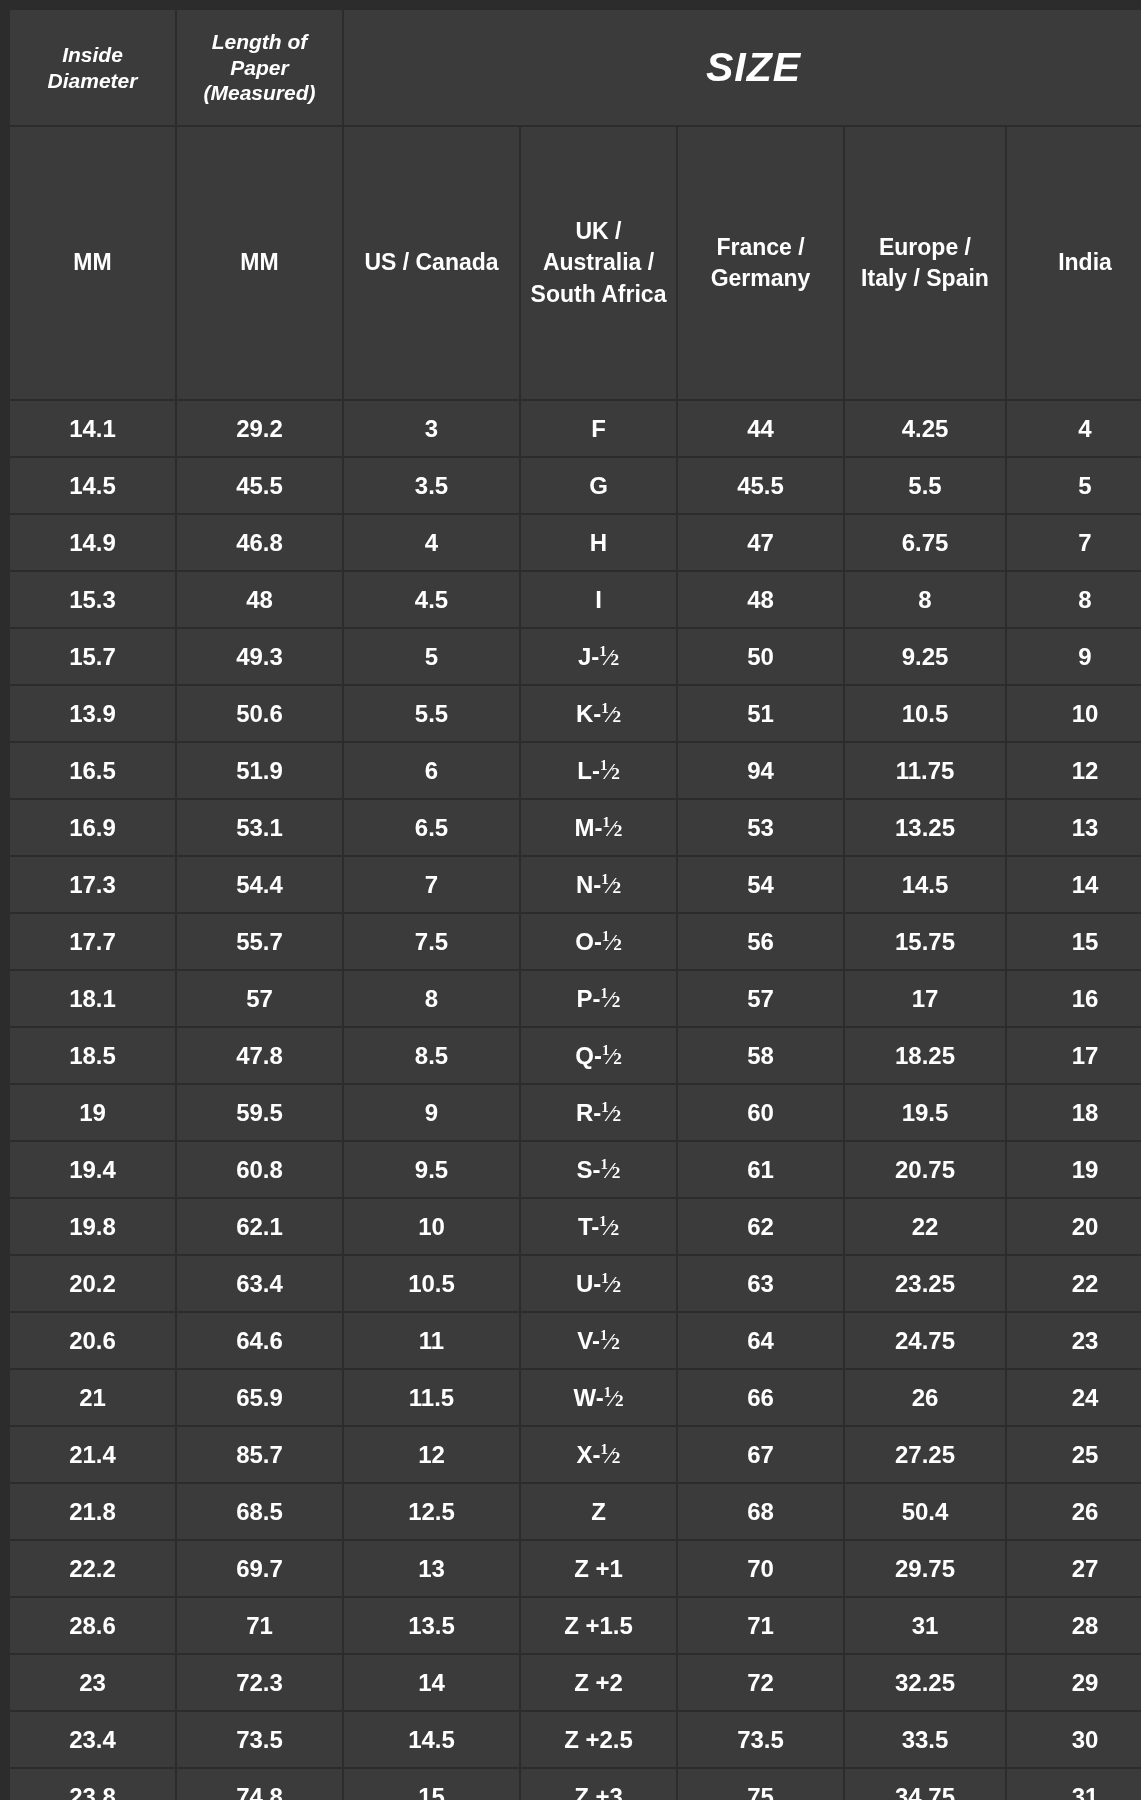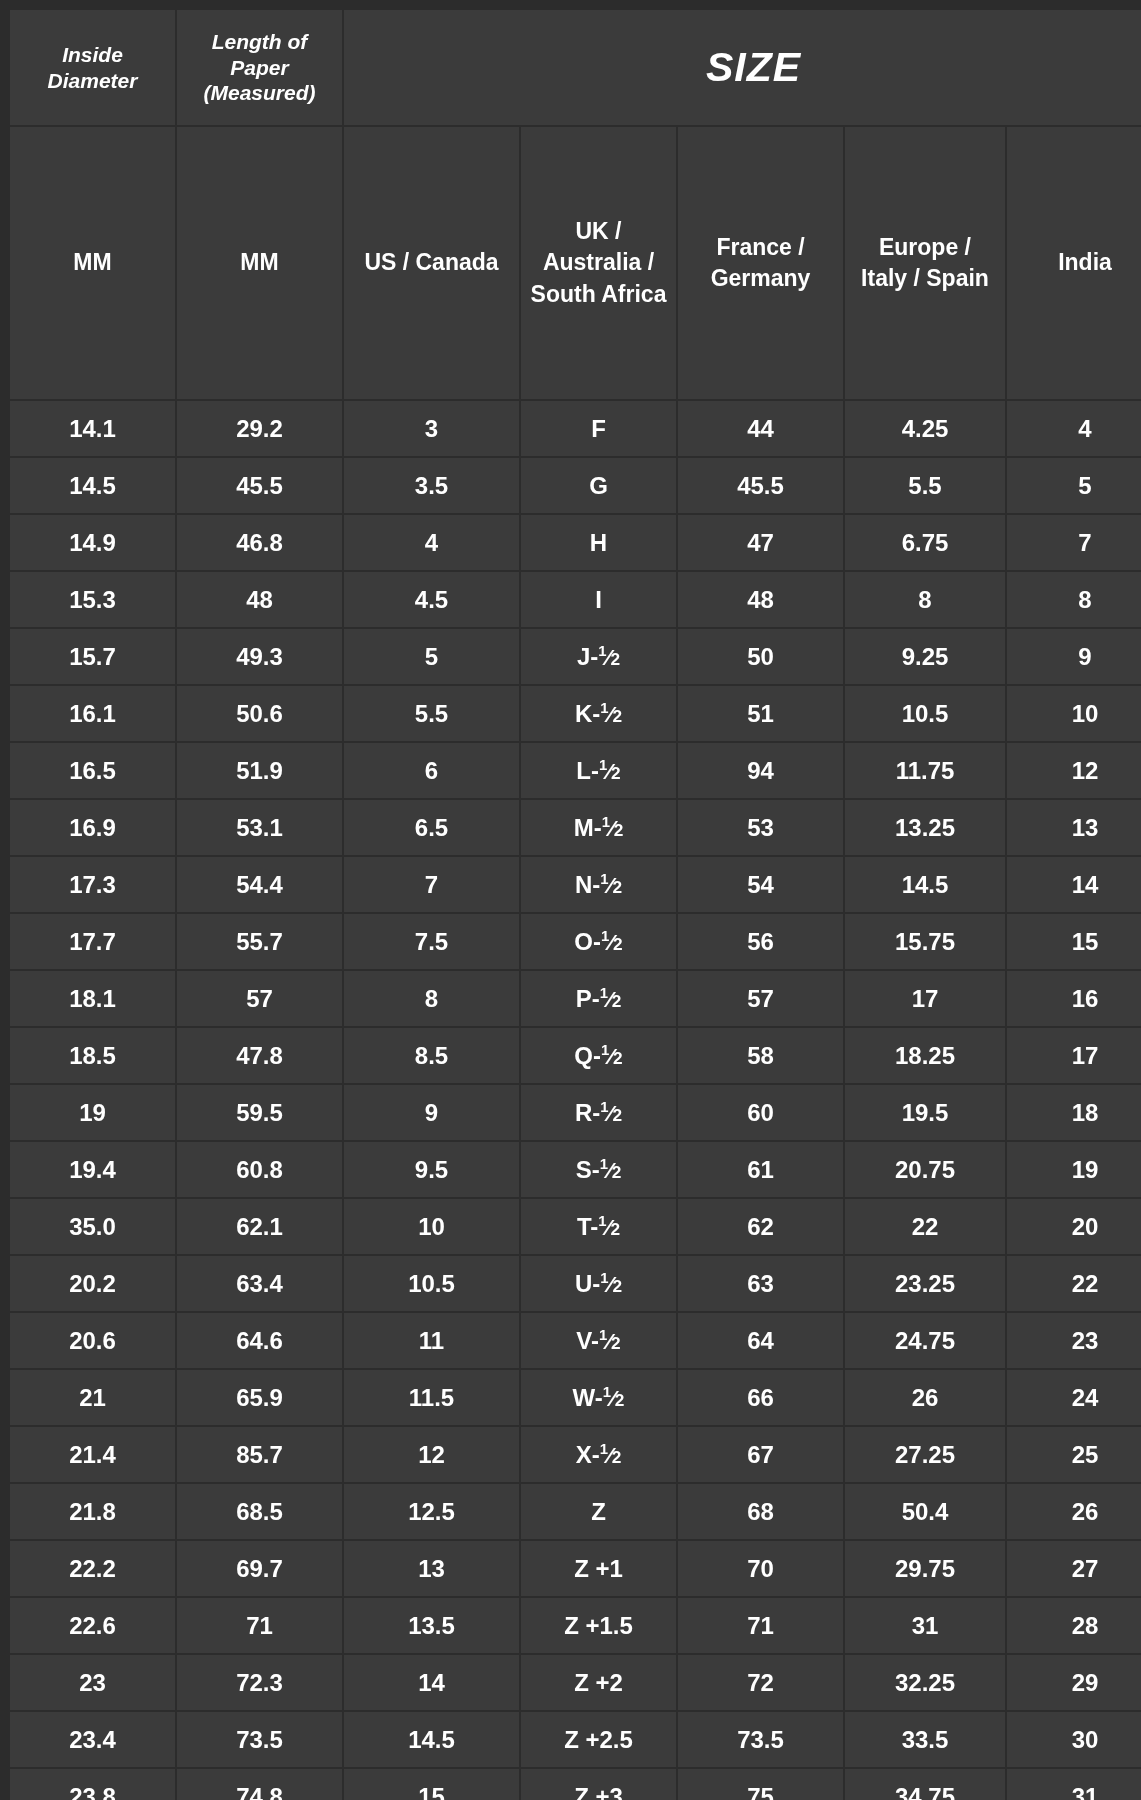--- a/index.html
+++ b/index.html
@@ -67,20 +67,21 @@
     padding: 4px 8px;
   }
   tbody td {
     height: 55px;
     font-size: 24px;
   }
   .frac {
     display: inline-block;
     vertical-align: baseline;
     white-space: nowrap;
+    font-family: Liberation Serif, serif;
   }
   .frac sup {
     font-size: 0.62em;
     vertical-align: super;
     line-height: 0;
   }
   .frac .slash {
     font-size: 0.95em;
   }
   .frac sub {
@@ -179,21 +180,21 @@
         <tr>
           <td>15.7</td>
           <td>49.3</td>
           <td>5</td>
           <td>J-<span class="frac"><sup>1</sup><span class="slash">⁄</span><sub>2</sub></span></td>
           <td>50</td>
           <td>9.25</td>
           <td>9</td>
         </tr>
         <tr>
-          <td>16.1</td>
+          <td>13.9</td>
           <td>50.6</td>
           <td>5.5</td>
           <td>K-<span class="frac"><sup>1</sup><span class="slash">⁄</span><sub>2</sub></span></td>
           <td>51</td>
           <td>10.5</td>
           <td>10</td>
         </tr>
         <tr>
           <td>16.5</td>
           <td>51.9</td>
@@ -260,21 +261,21 @@
         <tr>
           <td>19.4</td>
           <td>60.8</td>
           <td>9.5</td>
           <td>S-<span class="frac"><sup>1</sup><span class="slash">⁄</span><sub>2</sub></span></td>
           <td>61</td>
           <td>20.75</td>
           <td>19</td>
         </tr>
         <tr>
-          <td>35.0</td>
+          <td>19.8</td>
           <td>62.1</td>
           <td>10</td>
           <td>T-<span class="frac"><sup>1</sup><span class="slash">⁄</span><sub>2</sub></span></td>
           <td>62</td>
           <td>22</td>
           <td>20</td>
         </tr>
         <tr>
           <td>20.2</td>
           <td>63.4</td>
@@ -323,21 +324,21 @@
         <tr>
           <td>22.2</td>
           <td>69.7</td>
           <td>13</td>
           <td>Z +1</td>
           <td>70</td>
           <td>29.75</td>
           <td>27</td>
         </tr>
         <tr>
-          <td>22.6</td>
+          <td>28.6</td>
           <td>71</td>
           <td>13.5</td>
           <td>Z +1.5</td>
           <td>71</td>
           <td>31</td>
           <td>28</td>
         </tr>
         <tr>
           <td>23</td>
           <td>72.3</td>

